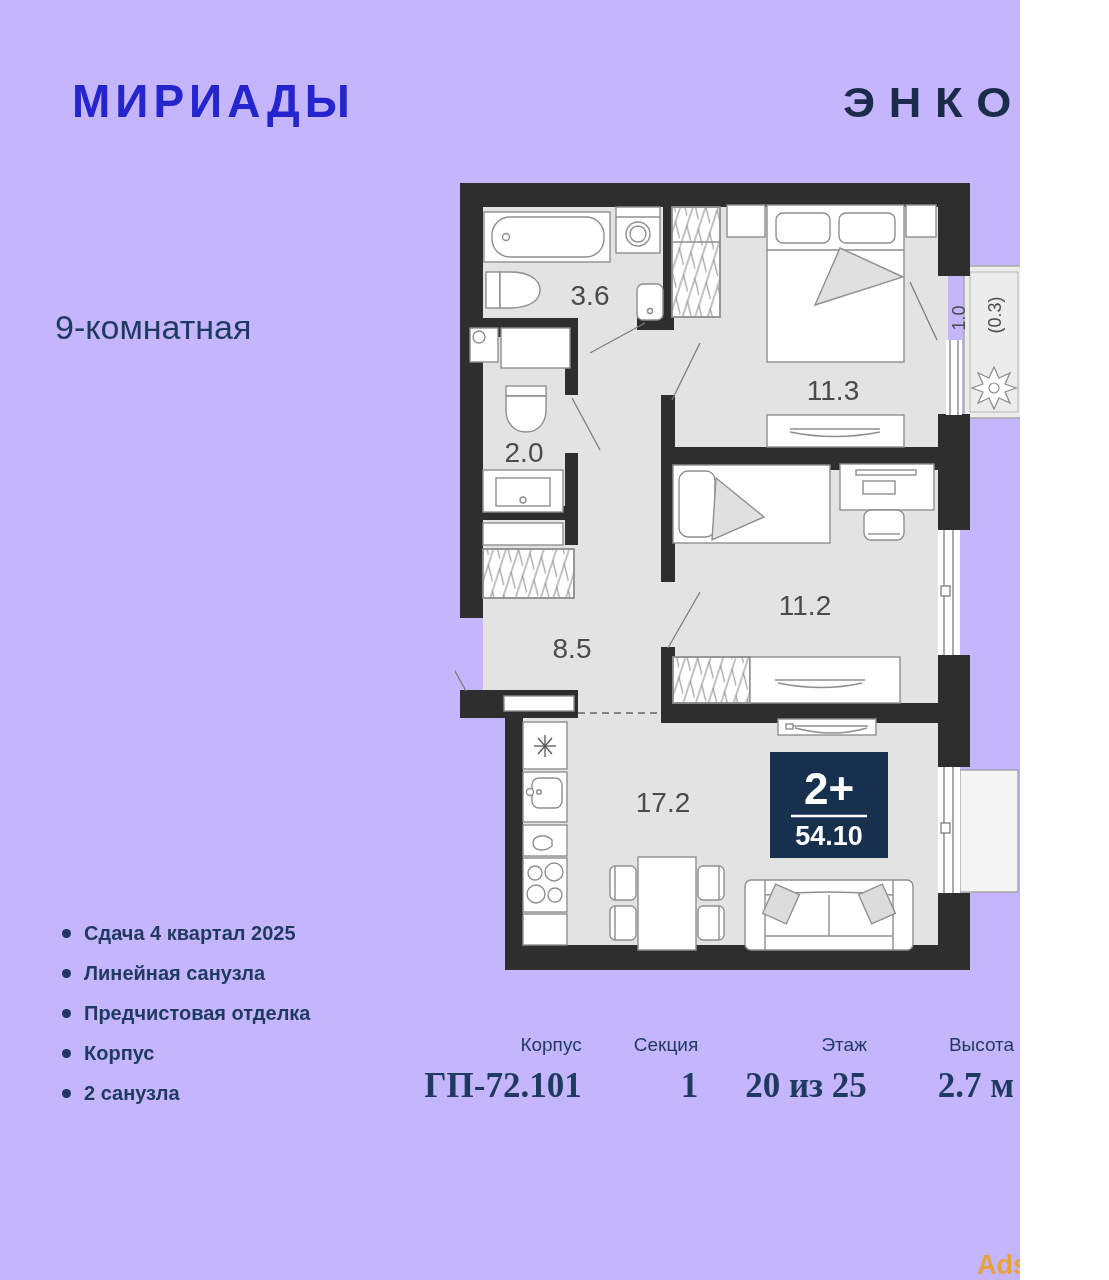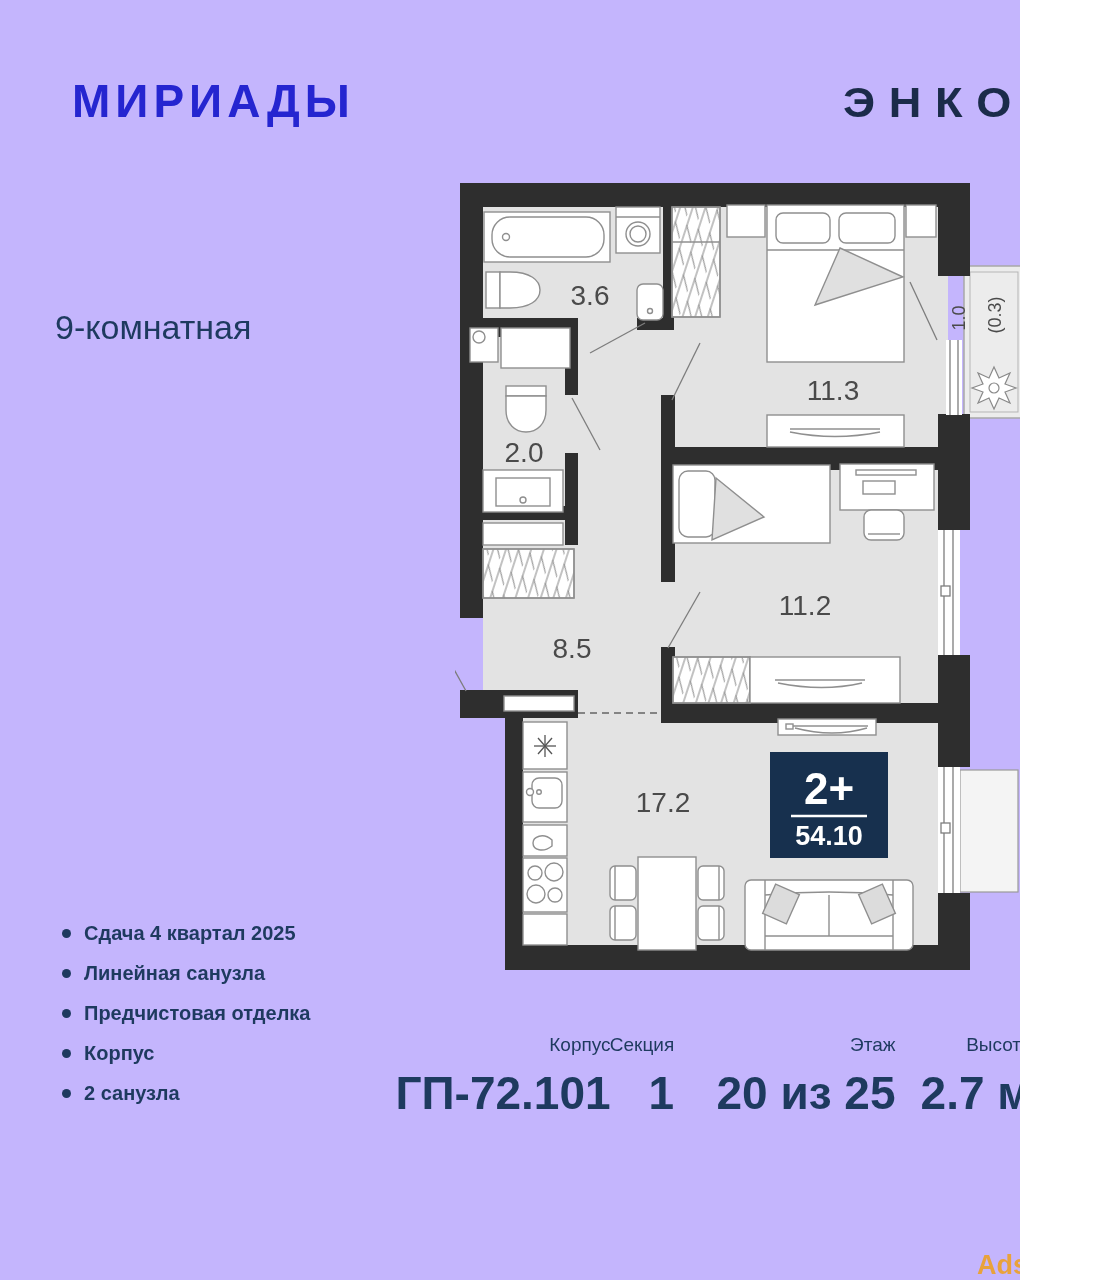--- a/index.html
+++ b/index.html
@@ -38,21 +38,21 @@
   }
   .features .dot {
     width:9px; height:9px; border-radius:50%;
     background:#1e3a5f; flex:0 0 auto;
   }
   .info-col {
     position:absolute; top:1034px; transform:translateX(-50%);
     text-align:right; color:#1e3a5f; white-space:nowrap;
   }
   .info-col .label { font-size:19px; font-weight:500; }
-  .info-col .value { font-size:46px; font-weight:600; margin-top:10px; }
+  .info-col .value { font-size:35px; font-weight:600; margin-top:10px;font-family:Liberation Serif, serif; }
   .plan-svg { position:absolute; left:455px; top:180px; }
   .watermark {
     position:absolute; left:975px; top:1218px; width:130px; height:60px;
   }
 </style>
 </head>
 <body>
 
 <div class="page">
 
@@ -83,21 +83,21 @@
     <li>
         <span class="dot"></span>
         <span>2 санузла</span>
       </li>
   </ul>
 
   <div class="info-col" style="left:503px">
     <div class="label">Корпус</div>
     <div class="value">ГП-72.101</div>
   </div>
-  <div class="info-col" style="left:642px">
+  <div class="info-col" style="left:666px">
     <div class="label">Секция</div>
     <div class="value">1</div>
   </div>
   <div class="info-col" style="left:806px">
     <div class="label">Этаж</div>
     <div class="value">20 из 25</div>
   </div>
   <div class="info-col" style="left:976px">
     <div class="label">Высота</div>
     <div class="value">2.7 м</div>

